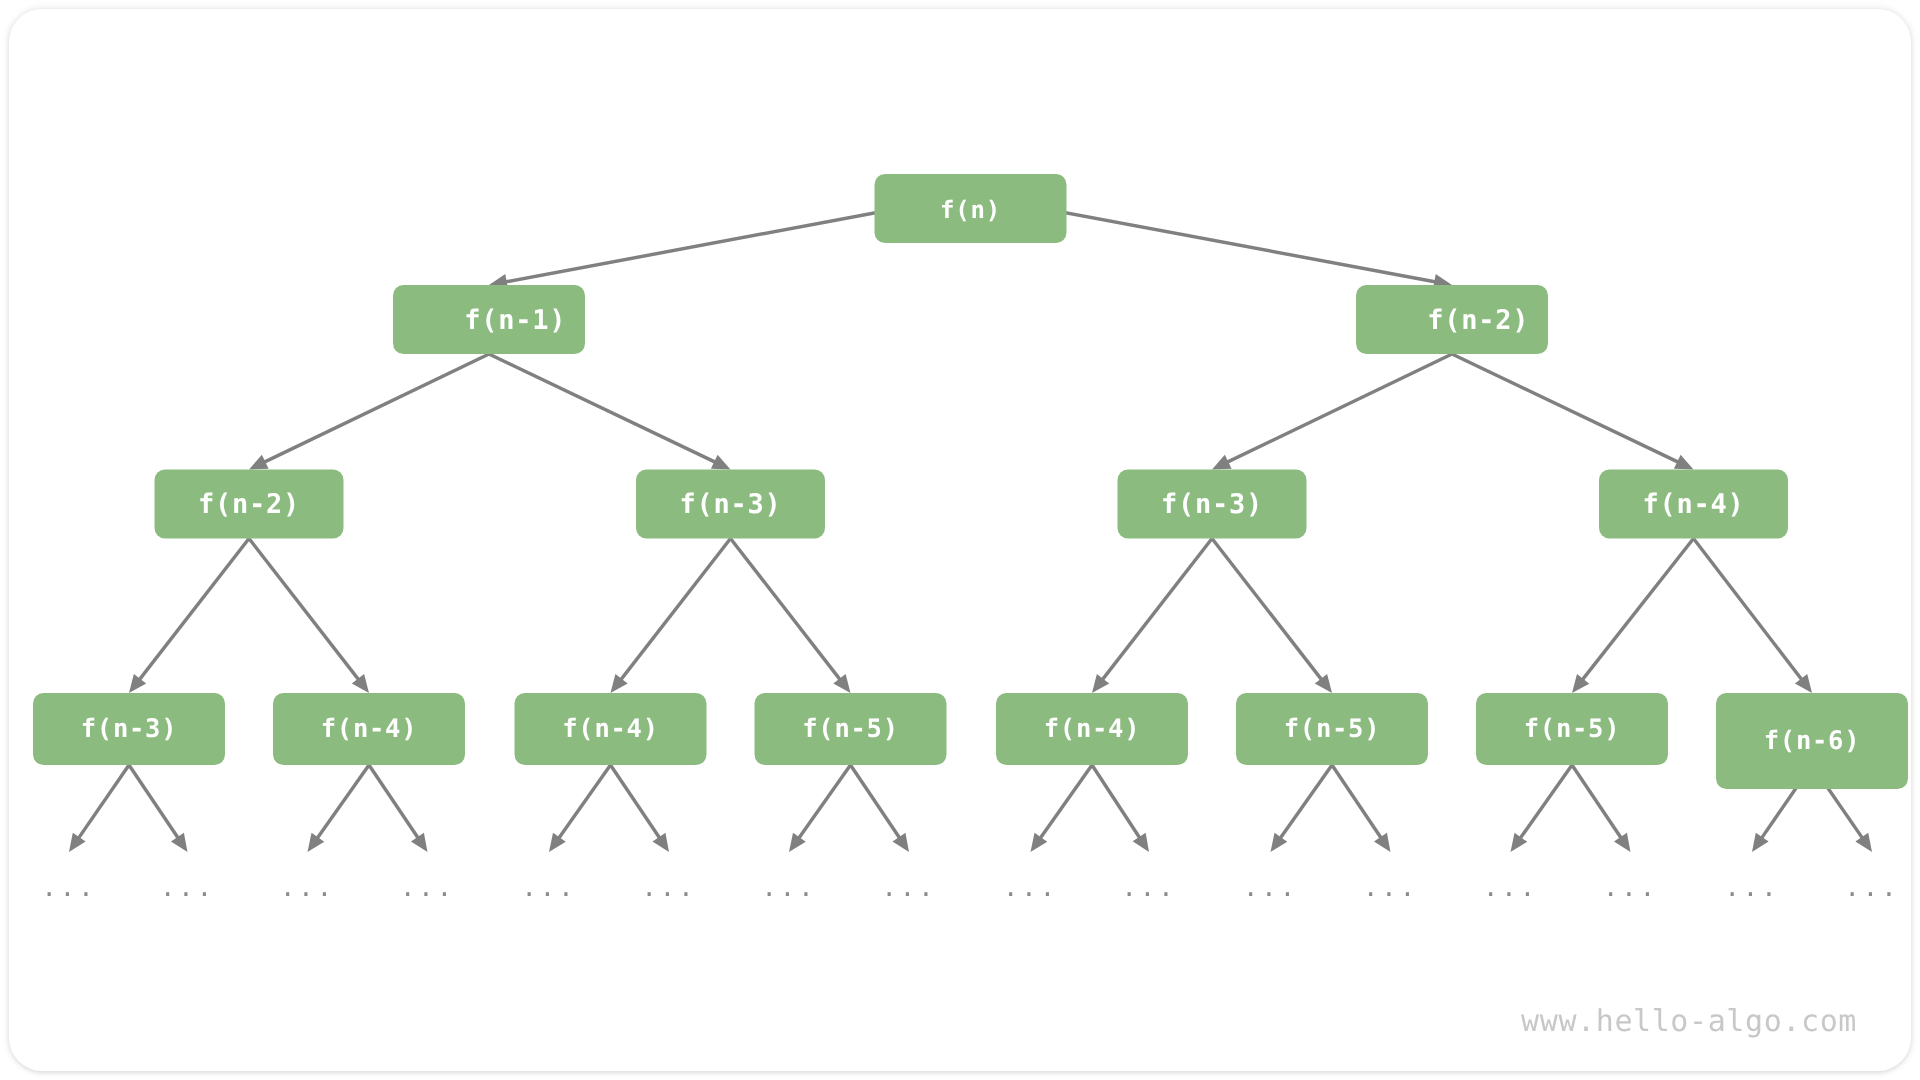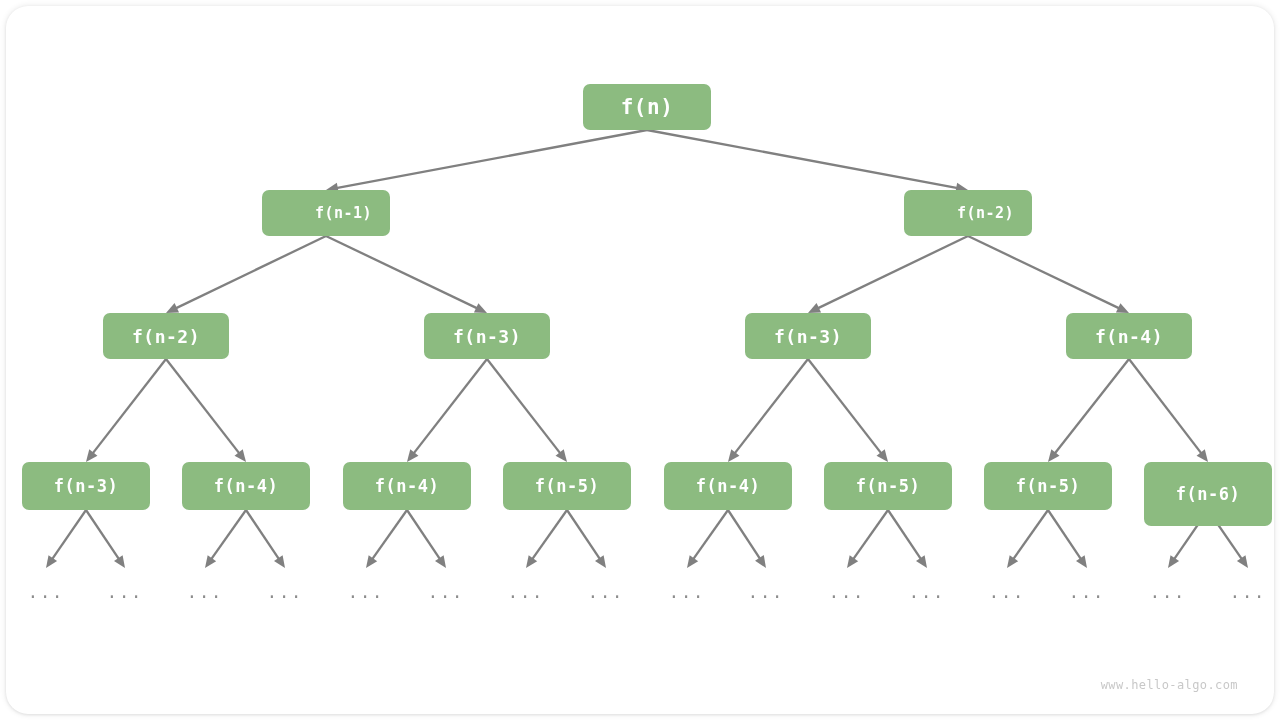--- a/index.html
+++ b/index.html
@@ -50,42 +50,42 @@
     display: flex;
     align-items: center;
     justify-content: center;
     font-family: "DejaVu Sans Mono", monospace;
     font-weight: bold;
     letter-spacing: 0.5px;
     box-sizing: border-box;
     white-space: nowrap;
   }
 
-  .node.lvl0 { font-size: 21px; }
-  .node.lvl1 { font-size: 15px; padding-left: 35px; }
+  .node.lvl0 { font-size: 16px; margin-top: 32px; }
+  .node.lvl1 { font-size: 18px; padding-left: 35px; }
   .node.lvl2 { font-size: 18px; }
   .node.lvl3 { font-size: 17px; }
 
   .ellipsis {
     position: absolute;
     color: #8c8c8c;
     font-family: "DejaVu Sans Mono", monospace;
     font-size: 17px;
     letter-spacing: 2px;
     transform: translate(-50%, -50%);
     white-space: nowrap;
   }
 
   #watermark {
     position: absolute;
     right: 36px;
     bottom: 22px;
     color: #c8c8c8;
     font-family: "DejaVu Sans Mono", monospace;
-    font-size: 12px;
+    font-size: 20px;
     letter-spacing: 0.4px;
     white-space: nowrap;
   }
 </style>
 </head>
 <body>
 
 <div id="stage">
   <div id="card">
 

